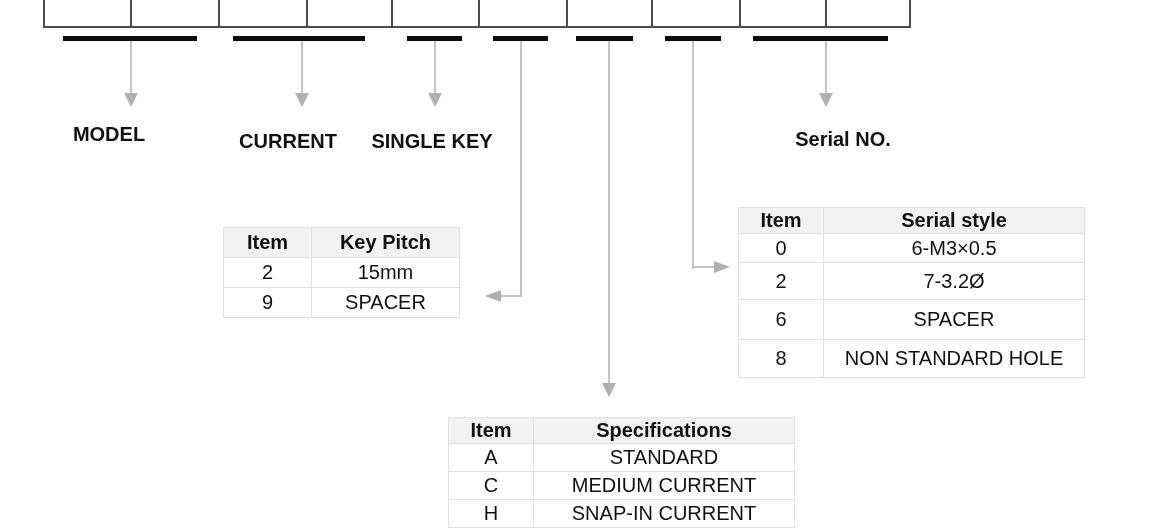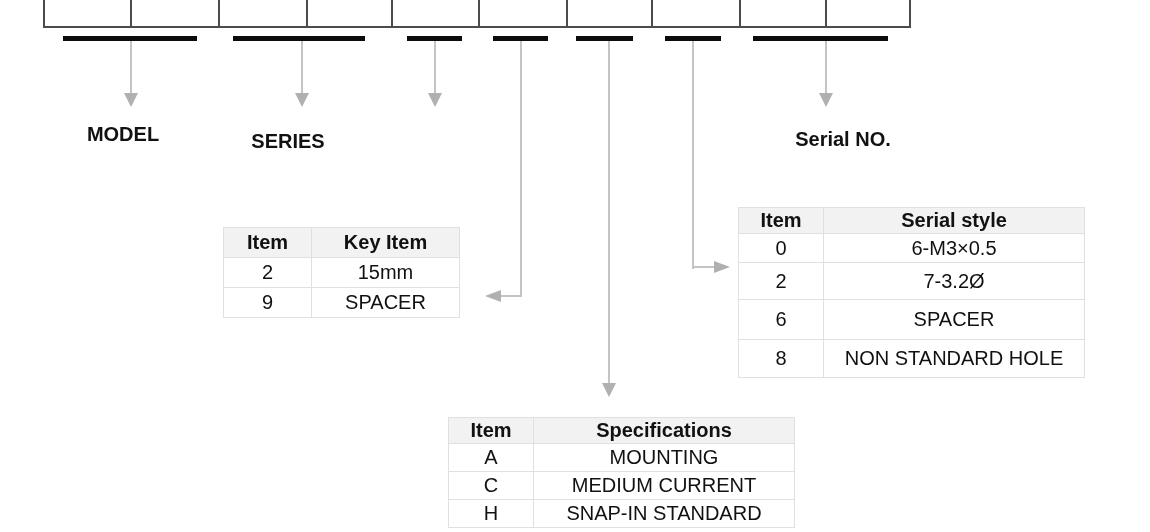--- a/index.html
+++ b/index.html
@@ -86,29 +86,30 @@
   <div class="hline" style="left:501px;top:295px;width:21px"></div>
   <div class="ah ah-left" style="left:485px;top:290px"></div>
 
   <div class="vline" style="left:608px;top:41px;height:342px"></div>
   <div class="ah ah-down" style="left:602px;top:383px"></div>
 
   <div class="vline" style="left:692px;top:41px;height:228px"></div>
   <div class="hline" style="left:692px;top:266px;width:22px"></div>
   <div class="ah ah-right" style="left:714px;top:261px"></div>
 
-  <div class="callout" style="left:123px;top:122px">MODEL</div>
-  <div class="callout" style="left:288px;top:129px">SERIES</div>
+  <div class="callout" style="left:109px;top:122px">MODEL</div>
+  <div class="callout" style="left:288px;top:129px">CURRENT</div>
+  <div class="callout" style="left:432px;top:129px">SINGLE KEY</div>
   <div class="callout" style="left:843px;top:127px">Serial NO.</div>
 
   <table class="spec" id="key-pitch-table">
     <thead>
       <tr>
         <th class="c-item">Item</th>
-        <th class="c-val">Key Item</th>
+        <th class="c-val">Key Pitch</th>
       </tr>
     </thead>
     <tbody>
       <tr>
         <td>2</td>
         <td>15mm</td>
       </tr>
       <tr>
         <td>9</td>
         <td>SPACER</td>
@@ -146,26 +147,26 @@
   <table class="spec" id="specifications-table">
     <thead>
       <tr>
         <th class="c-item">Item</th>
         <th class="c-val">Specifications</th>
       </tr>
     </thead>
     <tbody>
       <tr>
         <td>A</td>
-        <td>MOUNTING</td>
+        <td>STANDARD</td>
       </tr>
       <tr>
         <td>C</td>
         <td>MEDIUM CURRENT</td>
       </tr>
       <tr>
         <td>H</td>
-        <td>SNAP-IN STANDARD</td>
+        <td>SNAP-IN CURRENT</td>
       </tr>
     </tbody>
   </table>
 
 </div>
 
 </body></html>

